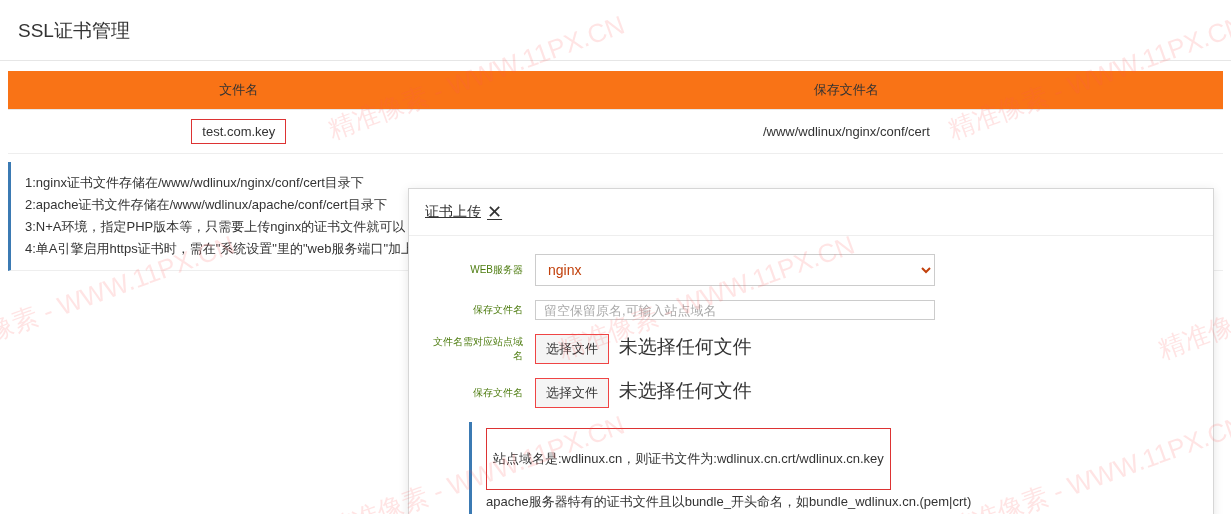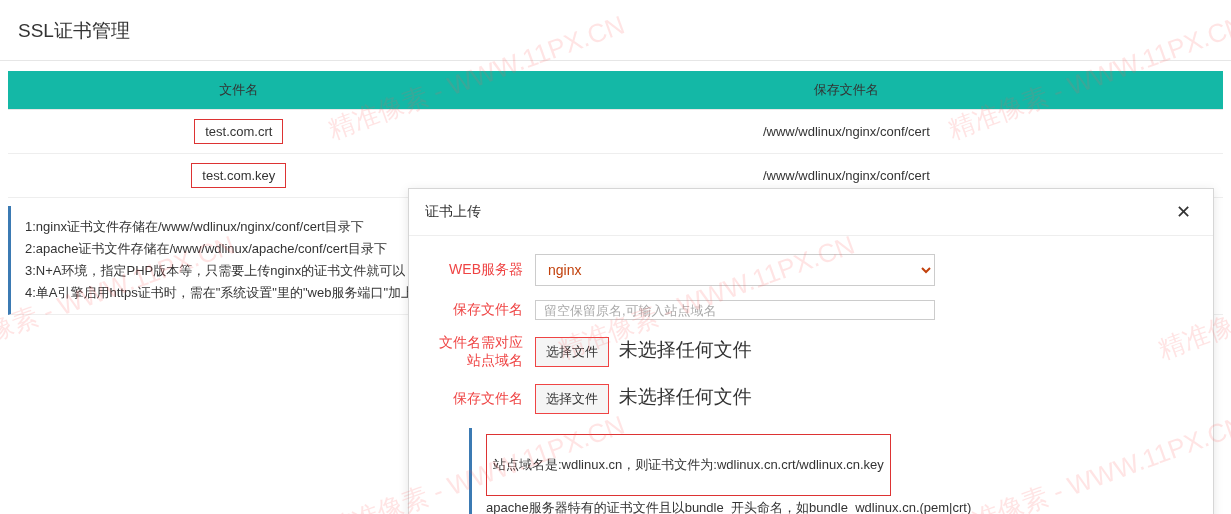--- a/index.html
+++ b/index.html
@@ -22,21 +22,21 @@
     }
     .table-area {
       padding: 10px 8px 0 8px;
     }
     table {
       width: 100%;
       border-collapse: collapse;
       font-size: 13px;
     }
     thead th {
-      background: #14b8a6;
+      background: #f97316;
       border-bottom: 1px solid #e6e6e6;
       padding: 10px 6px;
       font-weight: normal;
       color: #333;
       text-align: center;
     }
     tbody td {
       padding: 7px 6px;
       text-align: center;
       border-bottom: 1px solid #eee;
@@ -66,47 +66,48 @@
       left: 408px;
       top: 188px;
       width: 806px;
       height: 340px;
       background: #fff;
       border: 1px solid #d6d6d6;
       box-shadow: 0 2px 10px rgba(0,0,0,0.1);
     }
     .modal-header {
       display: flex;
-      justify-content: space-between;
+      justify-content: flex-start;
       align-items: center;
       padding: 10px 16px;
       border-bottom: 1px solid #eee;
       font-size: 14px;
       color: #333;
+      text-decoration: underline;
     }
     .close-btn {
       cursor: pointer;
       font-size: 18px;
       color: #333;
       padding: 2px 6px;
     }
     .modal-body {
       padding: 18px 20px 12px 20px;
     }
     .form-row {
       display: flex;
       align-items: center;
       margin-bottom: 14px;
     }
     .form-label {
       width: 106px;
       text-align: right;
       padding-right: 12px;
-      color: #ef4444;
-      font-size: 14px;
+      color: #4d7c0f;
+      font-size: 10px;
     }
     .form-control {
       flex: 0 0 auto;
     }
     select {
       width: 400px;
       height: 32px;
       border: 1px solid #ccc;
       padding: 4px 8px;
       font-size: 14px;
@@ -168,24 +169,20 @@
 <div class="table-area">
   <table>
     <thead>
       <tr>
         <th class="col-filename">文件名</th>
         <th class="col-dir">保存文件名</th>
       </tr>
     </thead>
     <tbody>
       <tr>
-        <td><span class="red-border">test.com.crt</span></td>
-        <td>/www/wdlinux/nginx/conf/cert</td>
-      </tr>
-      <tr>
         <td><span class="red-border">test.com.key</span></td>
         <td>/www/wdlinux/nginx/conf/cert</td>
       </tr>
     </tbody>
   </table>
 </div>
 
 <div class="info-block">
   <div>1:nginx证书文件存储在/www/wdlinux/nginx/conf/cert目录下</div>
   <div>2:apache证书文件存储在/www/wdlinux/apache/conf/cert目录下</div>

